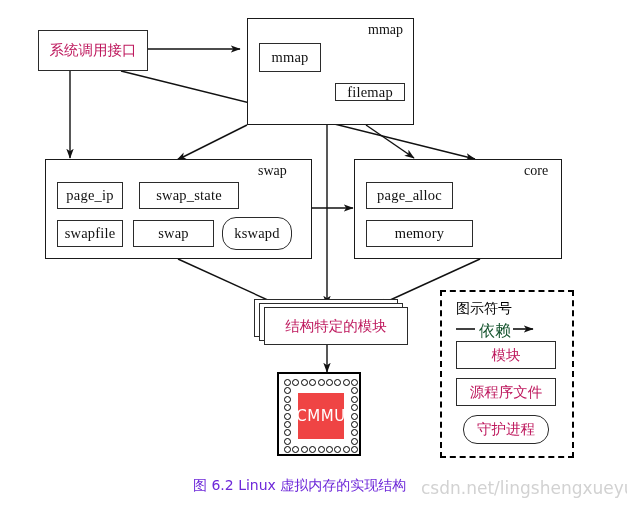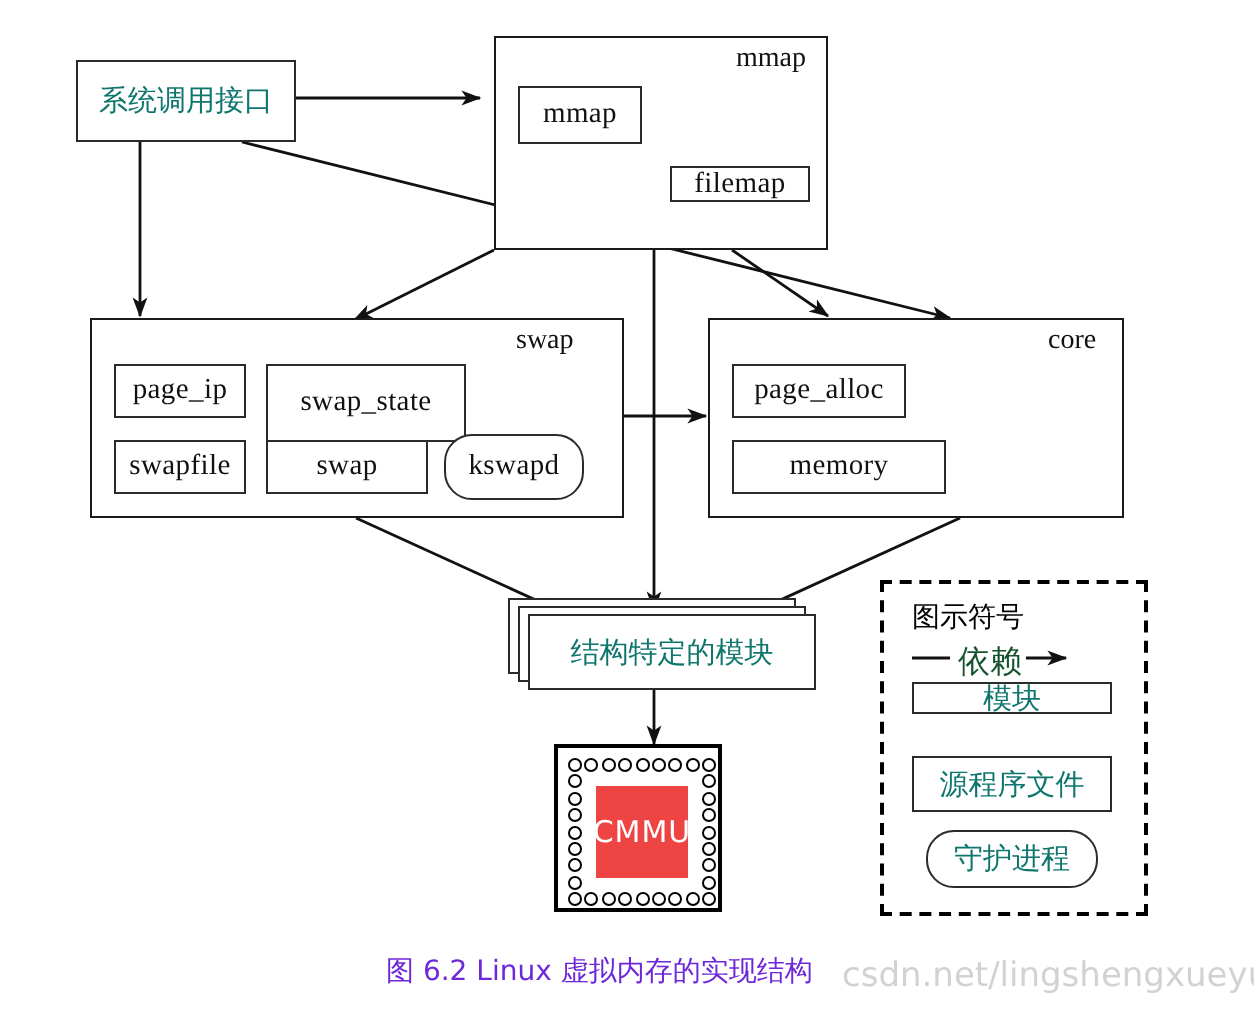--- a/index.html
+++ b/index.html
@@ -56,21 +56,21 @@
   .cnbox {
     position: absolute;
     box-sizing: border-box;
     background: #ffffff;
     border: 1.4px solid #2b2b2b;
     display: flex;
     align-items: center;
     justify-content: center;
     font-family: "DejaVu Sans", "Liberation Sans", sans-serif;
     font-size: 14.5px;
-    color: #0f766e;
+    color: #be185d;
   }
   .stack-shadow {
     position: absolute;
     box-sizing: border-box;
     background: #ffffff;
     border: 1.4px solid #2b2b2b;
   }
   
   #chip {
     position: absolute;
@@ -182,21 +182,21 @@
   </div>
   <div class="leafbox" style="left:335px; top:83px; width:70px; height:18px;">
     <span>filemap</span>
   </div>
 
   <div class="box" style="left:45px; top:159px; width:267px; height:100px;"></div>
   <div class="grouplabel" style="left:258px; top:163px;">swap</div>
   <div class="leafbox" style="left:57px; top:182px; width:66px; height:27px;">
     <span>page_ip</span>
   </div>
-  <div class="leafbox" style="left:133px; top:182px; width:100px; height:39px;">
+  <div class="leafbox" style="left:139px; top:182px; width:100px; height:27px;">
     <span>swap_state</span>
   </div>
   <div class="leafbox" style="left:57px; top:220px; width:66px; height:27px;">
     <span>swapfile</span>
   </div>
   <div class="leafbox" style="left:133px; top:220px; width:81px; height:27px;">
     <span>swap</span>
   </div>
   <div class="leafbox rounded" style="left:222px; top:217px; width:70px; height:33px;">
     <span>kswapd</span>
@@ -266,21 +266,21 @@
         <path d="M0,0.3 L10,4 L0,7.7 L2.6,4 Z" fill="#111"></path>
       </marker>
     </defs>
     <g stroke="#111" stroke-width="1.6" fill="none">
       <path d="M456,329 L475,329"></path>
       <path d="M513,329 L533,329" marker-end="url(#ah2)"></path>
     </g>
   </svg>
   <div id="legend-dep-label" style="left:479px; top:321px;">依赖</div>
 
-  <div class="cnbox" style="left:456px; top:341px; width:100px; height:16px;">
+  <div class="cnbox" style="left:456px; top:341px; width:100px; height:28px;">
     <span>模块</span>
   </div>
   <div class="cnbox" style="left:456px; top:378px; width:100px; height:28px;">
     <span>源程序文件</span>
   </div>
   <div class="cnbox rounded" style="left:463px; top:415px; width:86px; height:29px;">
     <span>守护进程</span>
   </div>
 
   <div id="watermark" style="left:385px; top:478px;">csdn.net/lingshengxueyuan</div>

